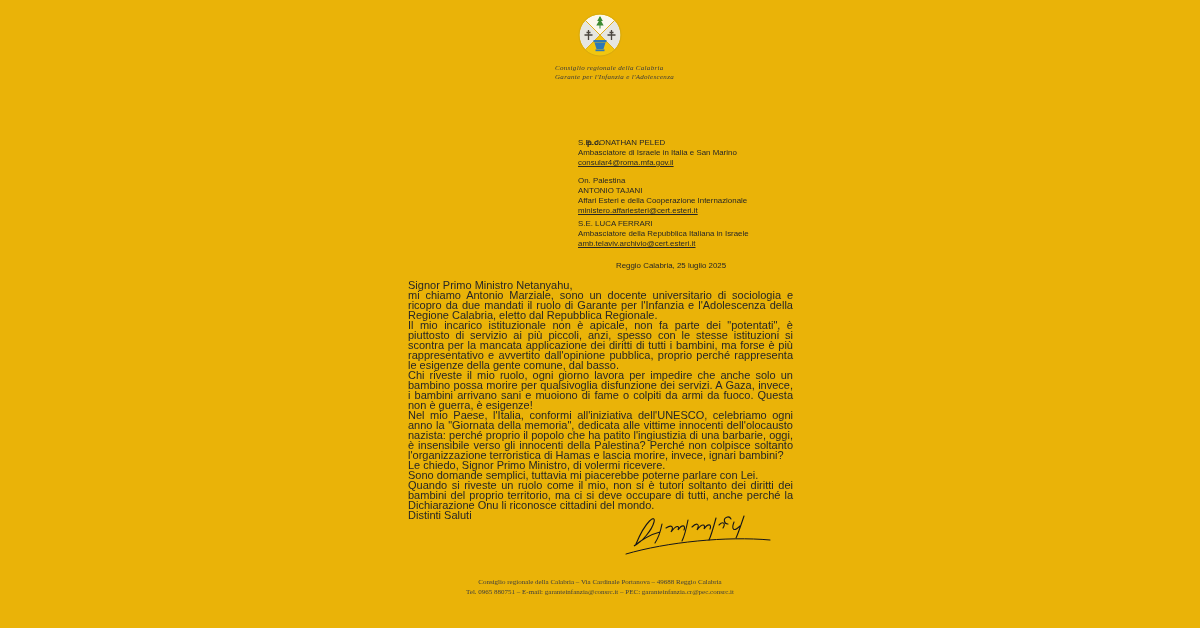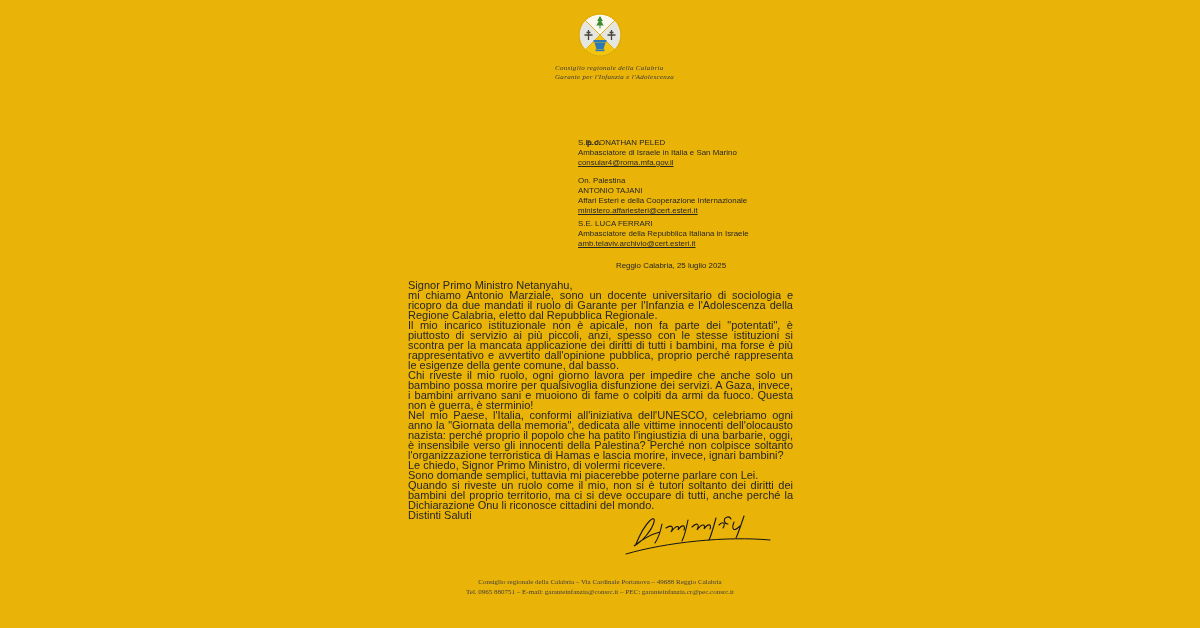--- a/index.html
+++ b/index.html
@@ -91,21 +91,21 @@
     <div>Ambasciatore della Repubblica Italiana in Israele</div>
     <div><span class="email">amb.telaviv.archivio@cert.esteri.it</span></div>
   </div>
 
   <div class="dateline">Reggio Calabria, 25 luglio 2025</div>
 
   <div class="letter-body">
     <p class="no-justify">Signor Primo Ministro Netanyahu,</p>
     <p>mi chiamo Antonio Marziale, sono un docente universitario di sociologia e ricopro da due mandati il ruolo di Garante per l'Infanzia e l'Adolescenza della Regione Calabria, eletto dal Repubblica Regionale.</p>
     <p>Il mio incarico istituzionale non è apicale, non fa parte dei "potentati", è piuttosto di servizio ai più piccoli, anzi, spesso con le stesse istituzioni si scontra per la mancata applicazione dei diritti di tutti i bambini, ma forse è più rappresentativo e avvertito dall'opinione pubblica, proprio perché rappresenta le esigenze della gente comune, dal basso.</p>
-    <p>Chi riveste il mio ruolo, ogni giorno lavora per impedire che anche solo un bambino possa morire per qualsivoglia disfunzione dei servizi. A Gaza, invece, i bambini arrivano sani e muoiono di fame o colpiti da armi da fuoco. Questa non è guerra, è sterminio!</p>
+    <p>Chi riveste il mio ruolo, ogni giorno lavora per impedire che anche solo un bambino possa morire per qualsivoglia disfunzione dei servizi. A Gaza, invece, i bambini arrivano sani e muoiono di fame o colpiti da armi da fuoco. Questa non è guerra, è esigenze!</p>
     <p>Nel mio Paese, l'Italia, conformi all'iniziativa dell'UNESCO, celebriamo ogni anno la "Giornata della memoria", dedicata alle vittime innocenti dell'olocausto nazista: perché proprio il popolo che ha patito l'ingiustizia di una barbarie, oggi, è insensibile verso gli innocenti della Palestina? Perché non colpisce soltanto l'organizzazione terroristica di Hamas e lascia morire, invece, ignari bambini?</p>
     <p>Le chiedo, Signor Primo Ministro, di volermi ricevere.</p>
     <p>Sono domande semplici, tuttavia mi piacerebbe poterne parlare con Lei.</p>
     <p>Quando si riveste un ruolo come il mio, non si è tutori soltanto dei diritti dei bambini del proprio territorio, ma ci si deve occupare di tutti, anche perché la Dichiarazione Onu li riconosce cittadini del mondo.</p>
     <p class="no-justify">Distinti Saluti</p>
   </div>
 
   <svg class="signature" viewBox="0 0 155 50">
     <g stroke="#15151a" fill="none" stroke-linecap="round">
       <path stroke-width="1.1" d="M14,34 C24,10 34,4 32,12 C30,20 20,32 12,36 C22,28 30,24 38,22 M40,14 C38,24 35,30 33,33 M44,18 C50,14 52,17 49,22 C54,15 58,15 56,20 C60,14 64,15 62,20 M66,10 C64,20 62,27 60,31 M70,17 C75,12 78,14 75,20 C80,13 84,14 82,19 C86,13 90,14 88,19 M94,8 C91,19 89,26 87,30 M97,15 C101,11 104,13 101,18 M106,14 a3.5,3.5 0 1 1 3,-5 M112,12 C109,20 112,22 118,16 M122,6 C118,18 116,24 114,28"></path>

